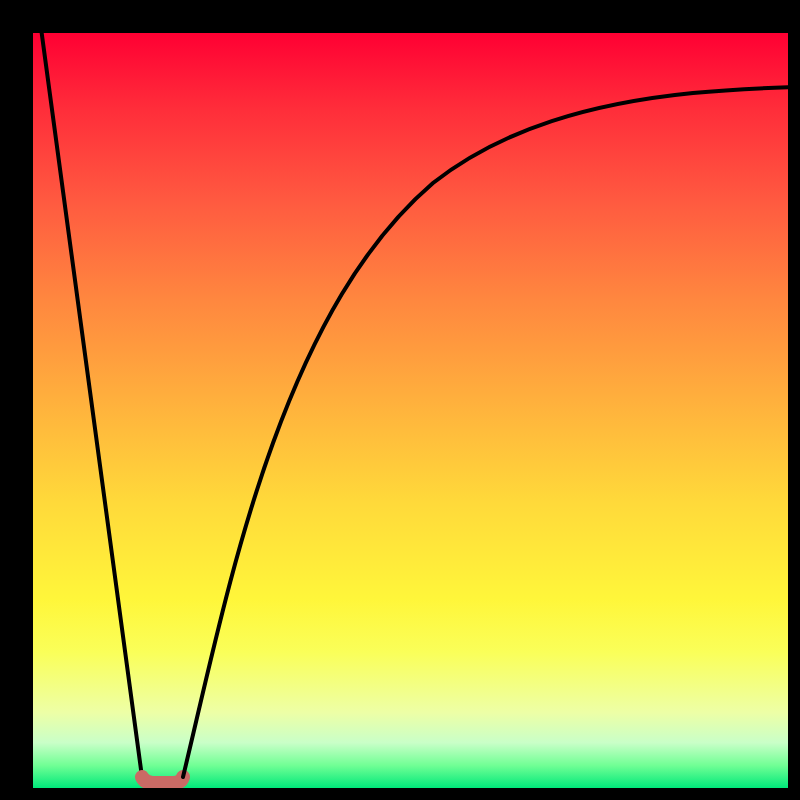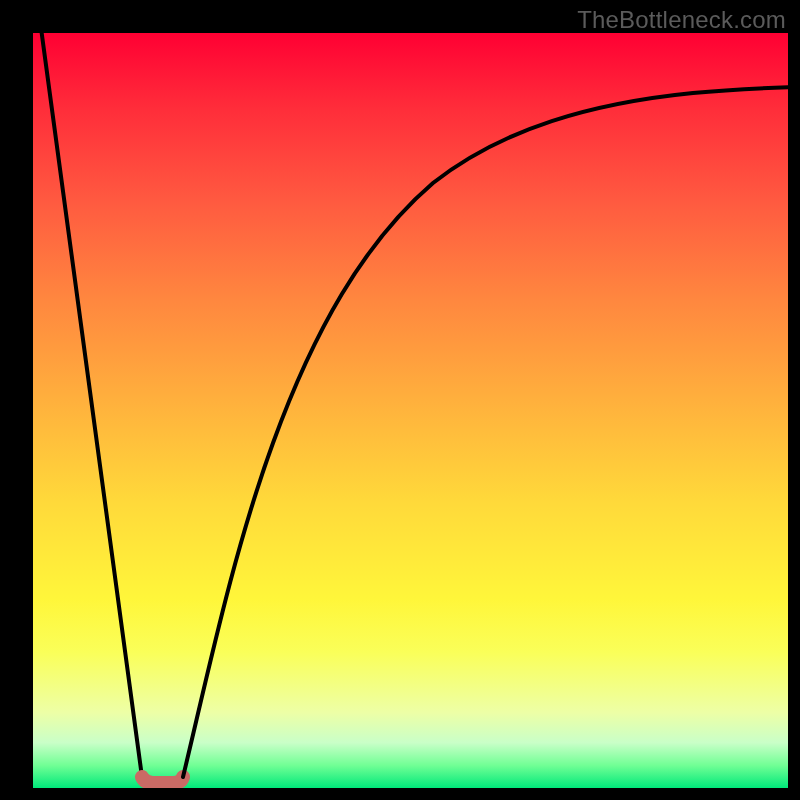--- a/index.html
+++ b/index.html
@@ -81,14 +81,13 @@
       <path d="M 109 744 Q 112 750 120 750 L 140 750 Q 148 750 150 744" stroke="#ca6a65" stroke-width="14" fill="none" stroke-linecap="round"></path>
 
       <path d="M 150 744
                C 175 640, 200 520, 240 410
                C 280 300, 330 210, 400 150
                C 470 95, 560 70, 660 60
                C 700 56, 730 55, 760 54" stroke="#000" stroke-width="4" fill="none" stroke-linecap="round"></path>
     </svg>
   </div>
 
-  <div class="watermark">TheBottleneck.com</div>
 </div>
 
 </body></html>

